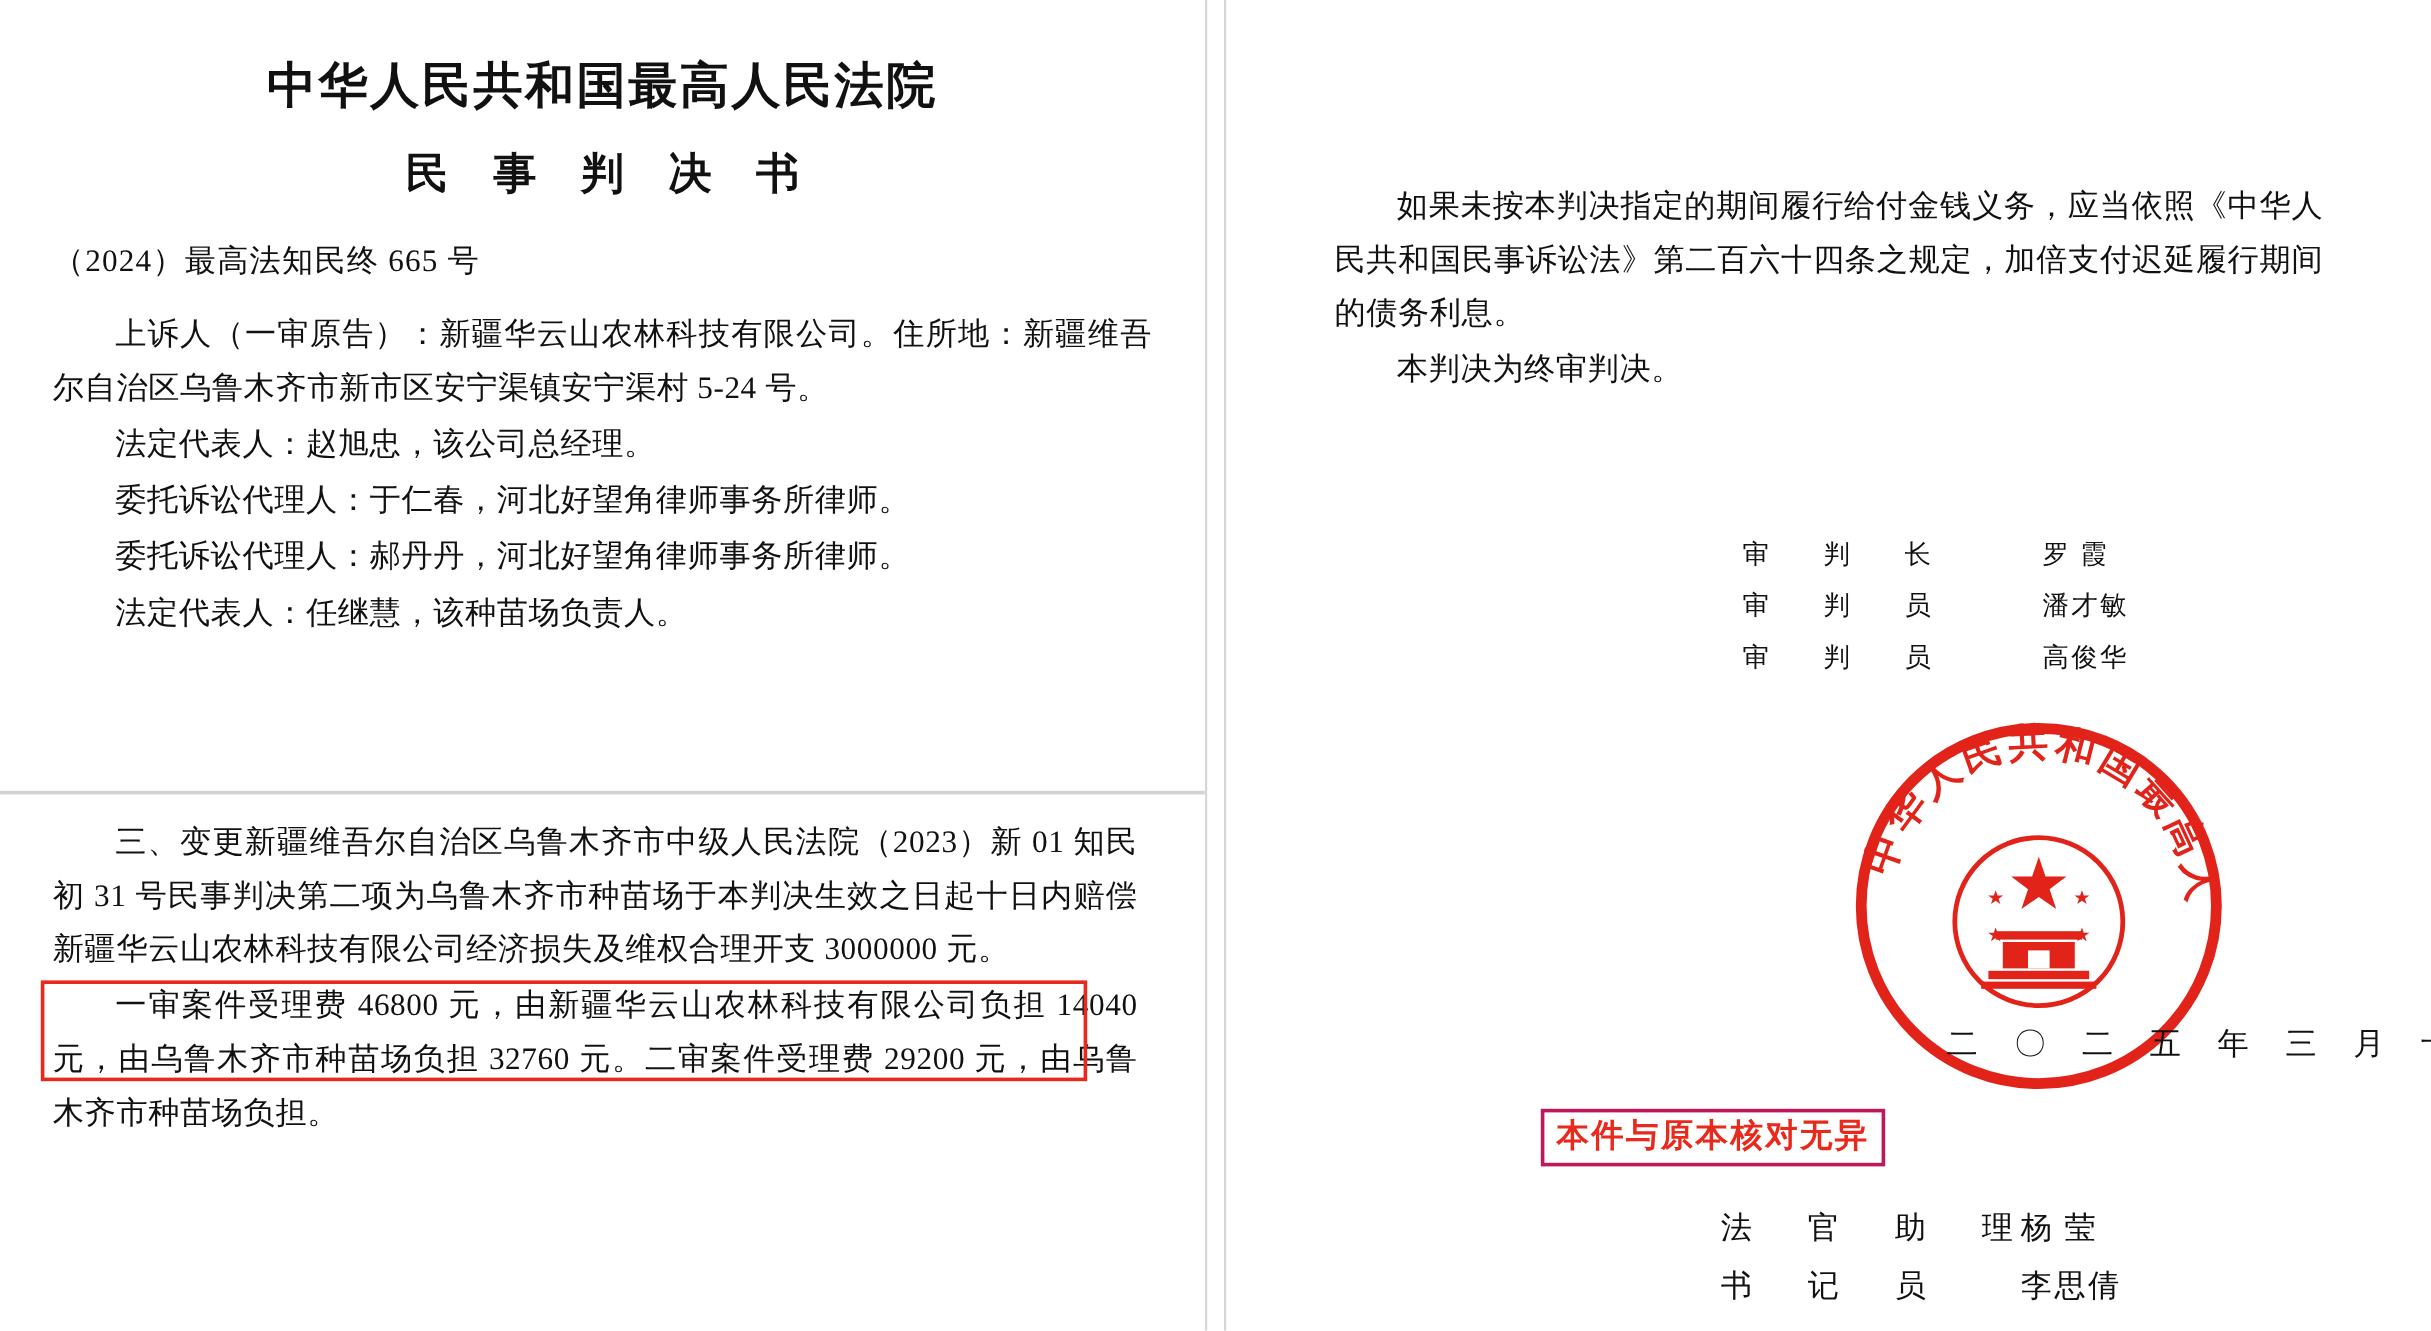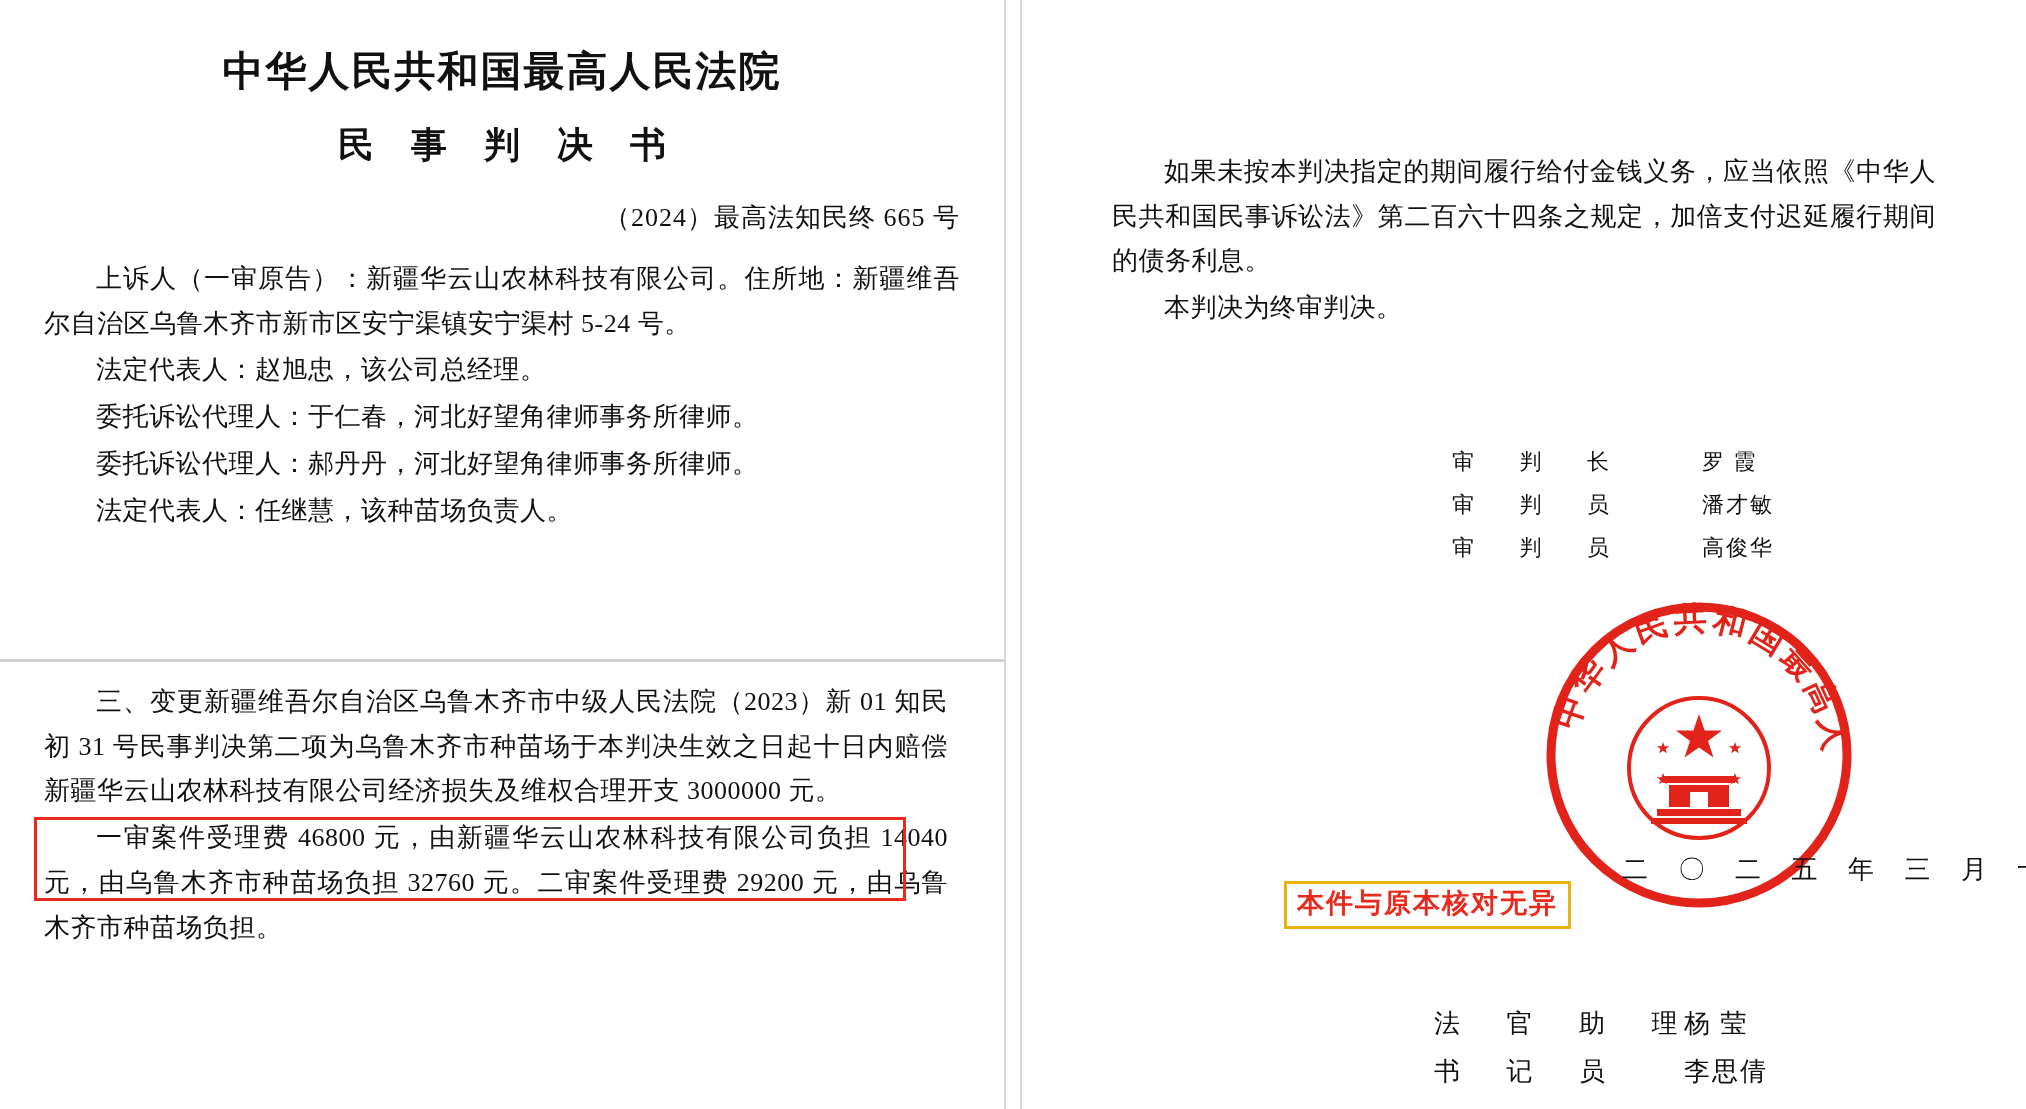--- a/index.html
+++ b/index.html
@@ -66,21 +66,21 @@
   }
   .title-sub {
     text-align: center;
     font-size: 36px;
     font-weight: bold;
     letter-spacing: 14px;
     margin: 0 0 30px 0;
     padding-left: 14px;
   }
   .case-no {
-    text-align: right;
+    text-align: left;
     font-size: 26px;
     letter-spacing: 1px;
     margin: 0 0 22px 0;
   }
   .para {
     font-size: 26px;
     line-height: 1.72;
     text-align: justify;
     text-indent: 2em;
     margin: 0 0 2px 0;
@@ -141,22 +141,22 @@
     font-size: 26px;
     letter-spacing: 12px;
     color: #111;
     white-space: nowrap;
   }
 
   
   .verify-stamp {
     position: absolute;
     left: 262px;
-    top: 881px;
-    border: 3px solid #eab308;
+    top: 924px;
+    border: 3px solid #be185d;
     color: #e8291c;
     font-size: 27px;
     font-weight: bold;
     letter-spacing: 2px;
     padding: 5px 10px 7px 10px;
     line-height: 1.1;
     background: transparent;
   }
 
   .footer-block {

